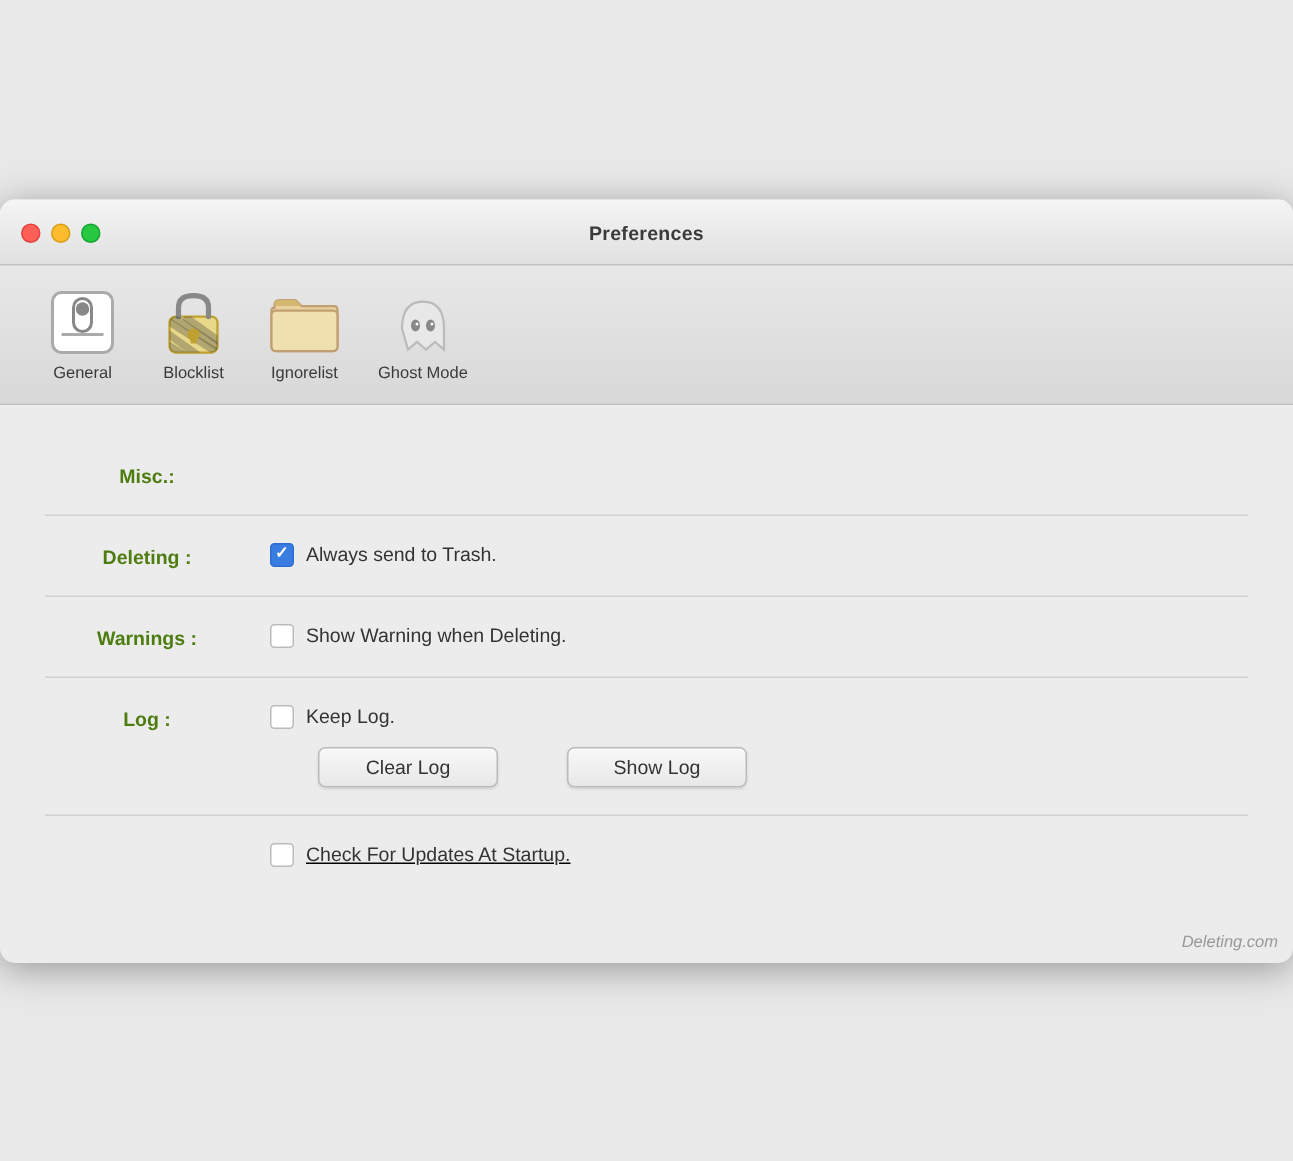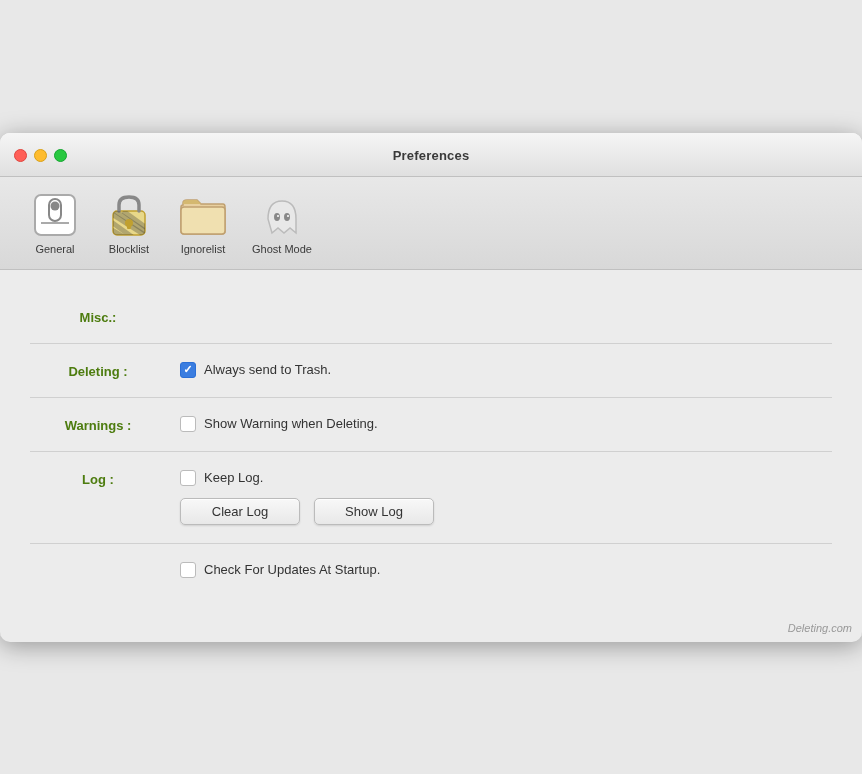--- a/index.html
+++ b/index.html
@@ -180,20 +180,21 @@
       background: linear-gradient(to bottom, #f8f8f8 0%, #e8e8e8 100%);
       border: 1px solid #bbb;
       border-radius: 5px;
       padding: 5px 22px;
       font-size: 13px;
       color: #333;
       cursor: pointer;
       min-width: 120px;
       text-align: center;
       box-shadow: 0 1px 2px rgba(0,0,0,0.12), 0 1px 0 rgba(255,255,255,0.8) inset;
+      margin-left: 32px;
     }
 
     
     .watermark {
       text-align: right;
       padding: 6px 10px 8px;
       font-size: 11px;
       color: #999;
       font-style: italic;
     }
@@ -317,21 +318,21 @@
           <div class="mac-checkbox"></div>
           <label>Keep Log.</label>
         </div>
         <div class="buttons-row">
           <button class="mac-button">Clear Log</button>
           <button class="mac-button">Show Log</button>
         </div>
       </div>
     </div>
 
-    <div class="section-row" style="border-bottom:none;">
+    <div class="section-row" style="border-bottom:none;text-decoration:underline;">
       <div class="section-label"></div>
       <div class="section-content">
         <div class="checkbox-row">
           <div class="mac-checkbox"></div>
           <label>Check For Updates At Startup.</label>
         </div>
       </div>
     </div>
 
   </div>

